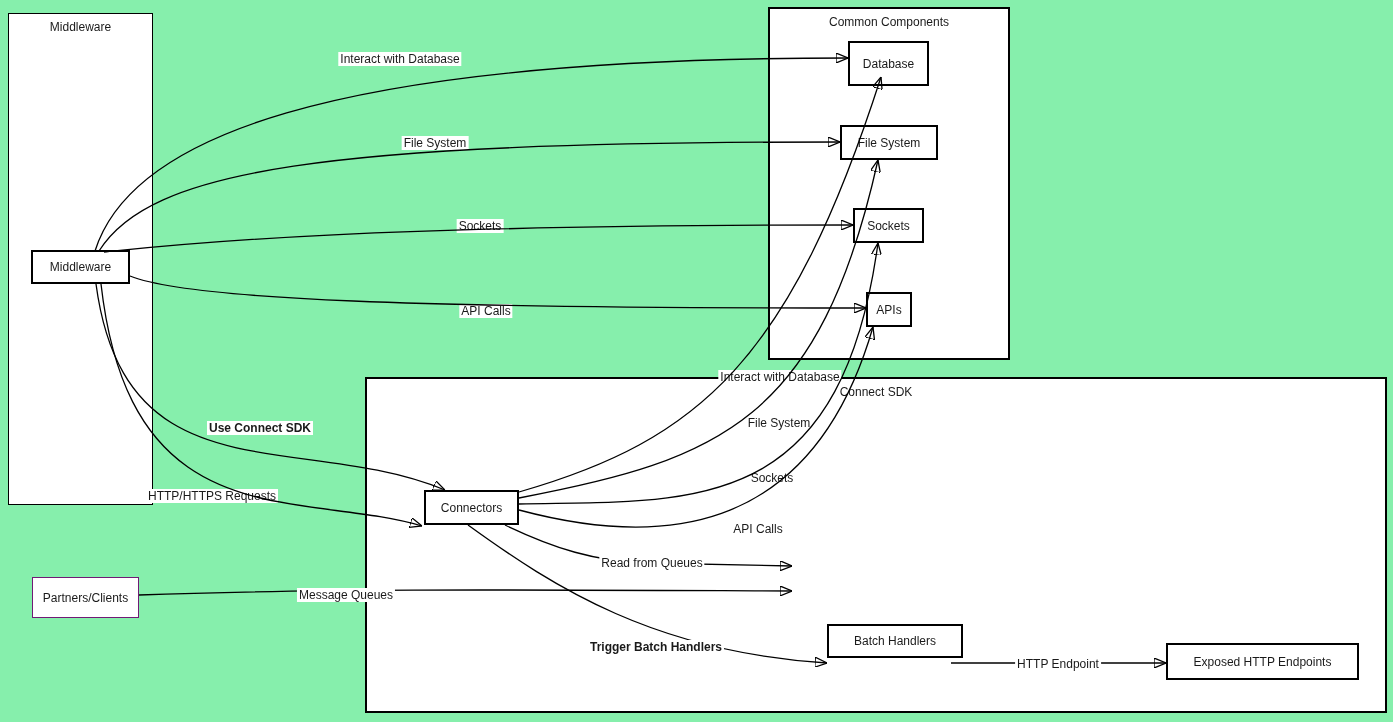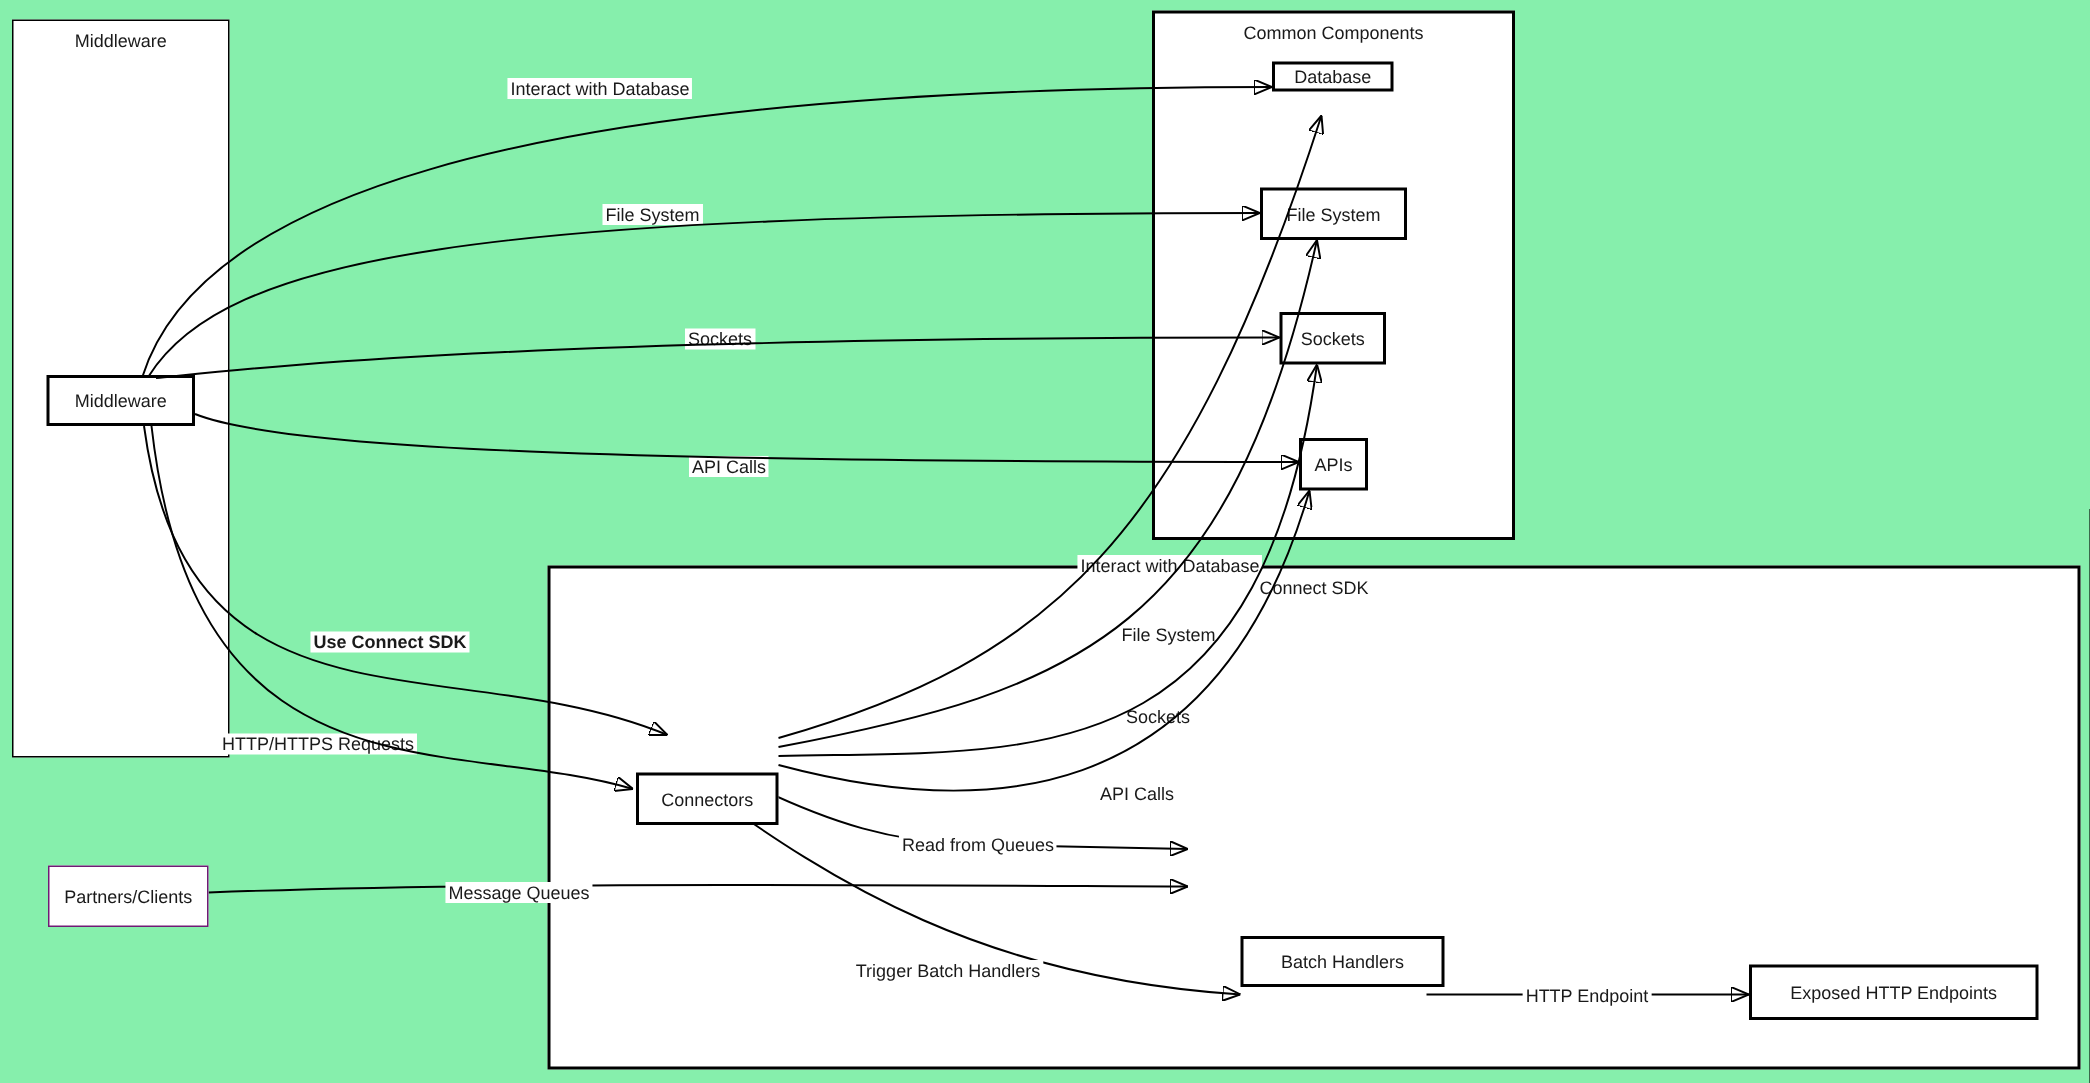--- a/index.html
+++ b/index.html
@@ -8,43 +8,43 @@
   .ctr{position:absolute;background:#fff;border:2px solid #000;box-sizing:border-box;z-index:0;}
   .ctr-title{position:absolute;top:6px;left:0;right:0;text-align:center;font-size:12px;color:#1a1a1a;}
   #ctr-middleware{left:8px;top:13px;width:145px;height:492px;border-width:1px;}
   #ctr-common{left:768px;top:7px;width:242px;height:353px;}
   #ctr-sdk{left:365px;top:377px;width:1022px;height:336px;}
   .node{position:absolute;background:#fff;border:2px solid #000;box-sizing:border-box;
         display:flex;align-items:center;justify-content:center;text-align:center;
         font-size:12px;color:#1a1a1a;z-index:2;line-height:14px;}
   #n-middleware{left:31px;top:250px;width:99px;height:34px;}
   #n-partners{left:32px;top:577px;width:107px;height:41px;border:1px solid #701a75;}
-  #n-database{left:848px;top:41px;width:81px;height:20px;}
+  #n-database{left:848px;top:41px;width:81px;height:45px;}
   #n-filesystem{left:840px;top:125px;width:98px;height:35px;}
   #n-sockets{left:853px;top:208px;width:71px;height:35px;}
   #n-apis{left:866px;top:292px;width:46px;height:35px;}
-  #n-connectors{left:424px;top:490px;width:95px;height:35px;margin-top:25px;}
+  #n-connectors{left:424px;top:490px;width:95px;height:35px;}
   #n-sqs{left:792px;top:562px;width:195px;height:36px;}
   #n-batch{left:827px;top:624px;width:136px;height:34px;}
   #n-exposed{left:1166px;top:643px;width:193px;height:37px;}
   .elabel{position:absolute;transform:translate(-50%,-50%);background:#fff;color:#1a1a1a;
           font-size:12px;line-height:14px;padding:0 2px;white-space:nowrap;z-index:3;}
   #l-iwd-top{left:400px;top:59px;}
   #l-fs-top{left:435px;top:143px;}
   #l-sock-top{left:480px;top:226px;}
   #l-api-top{left:486px;top:311px;}
   #l-ucs{left:260px;top:428px;font-weight:bold;}
   #l-http{left:212px;top:496px;}
   #l-mq{left:346px;top:595px;}
   #l-iwd-sdk{left:780px;top:377px;}
   #l-fs-sdk{left:779px;top:423px;}
   #l-sock-sdk{left:772px;top:478px;}
   #l-api-sdk{left:758px;top:529px;}
   #l-rfq{left:652px;top:563px;}
-  #l-tbh{left:632px;top:647px;}
+  #l-tbh{left:656px;top:647px;font-weight:bold;}
   #l-he{left:1058px;top:664px;}
   svg.edges{position:absolute;left:0;top:0;pointer-events:none;}
   svg.under{z-index:1;}
   svg.over{z-index:4;}
   svg.edges path{fill:none;stroke:#000;stroke-width:1.3px;}
 </style>
 </head>
 <body>
 
 <div id="canvas">

